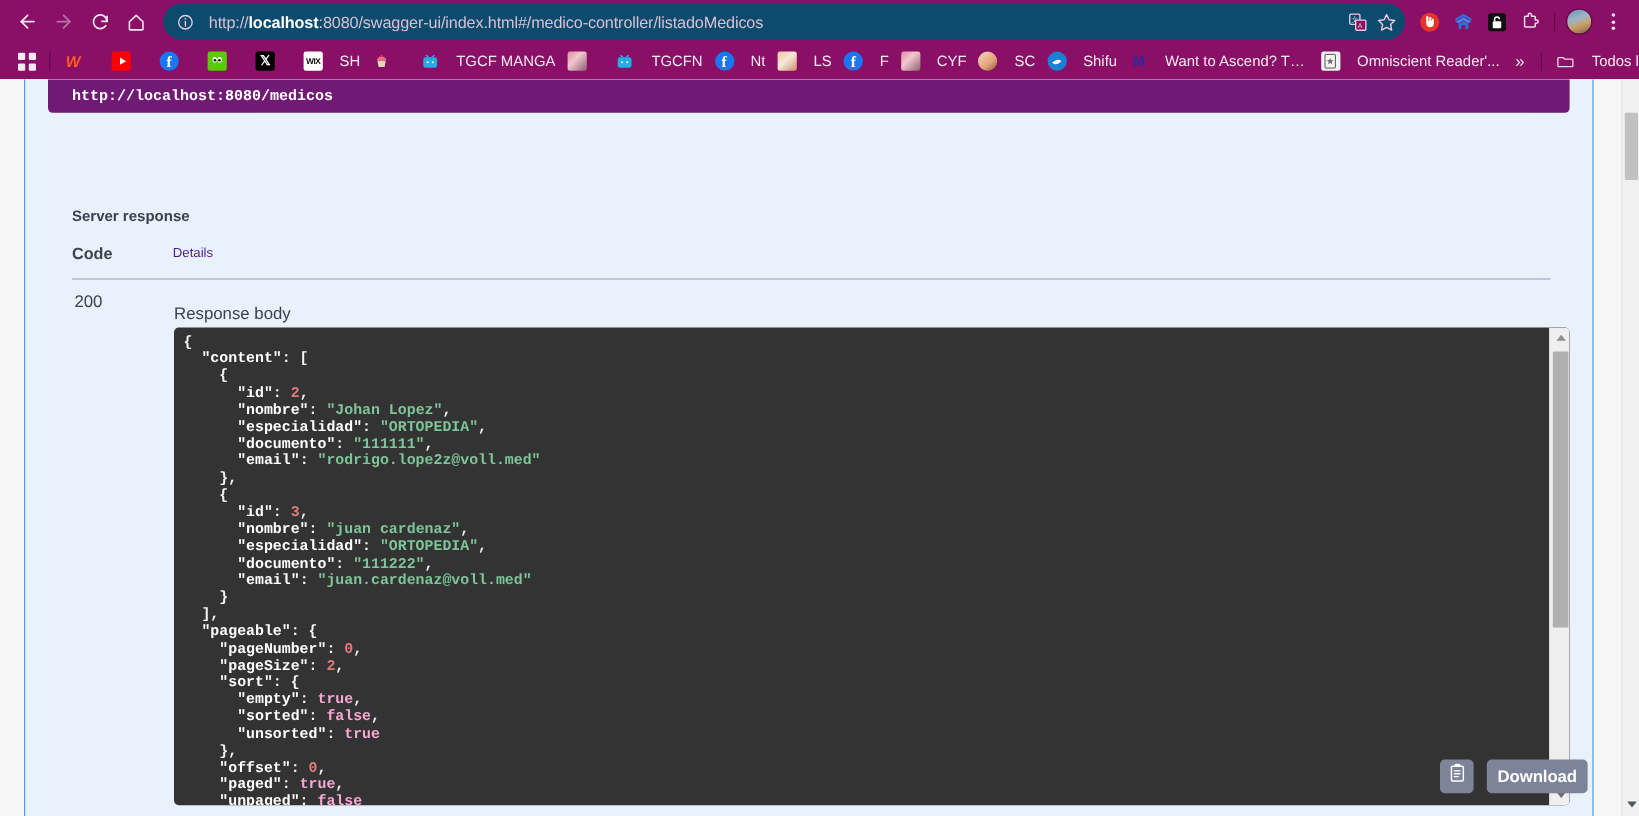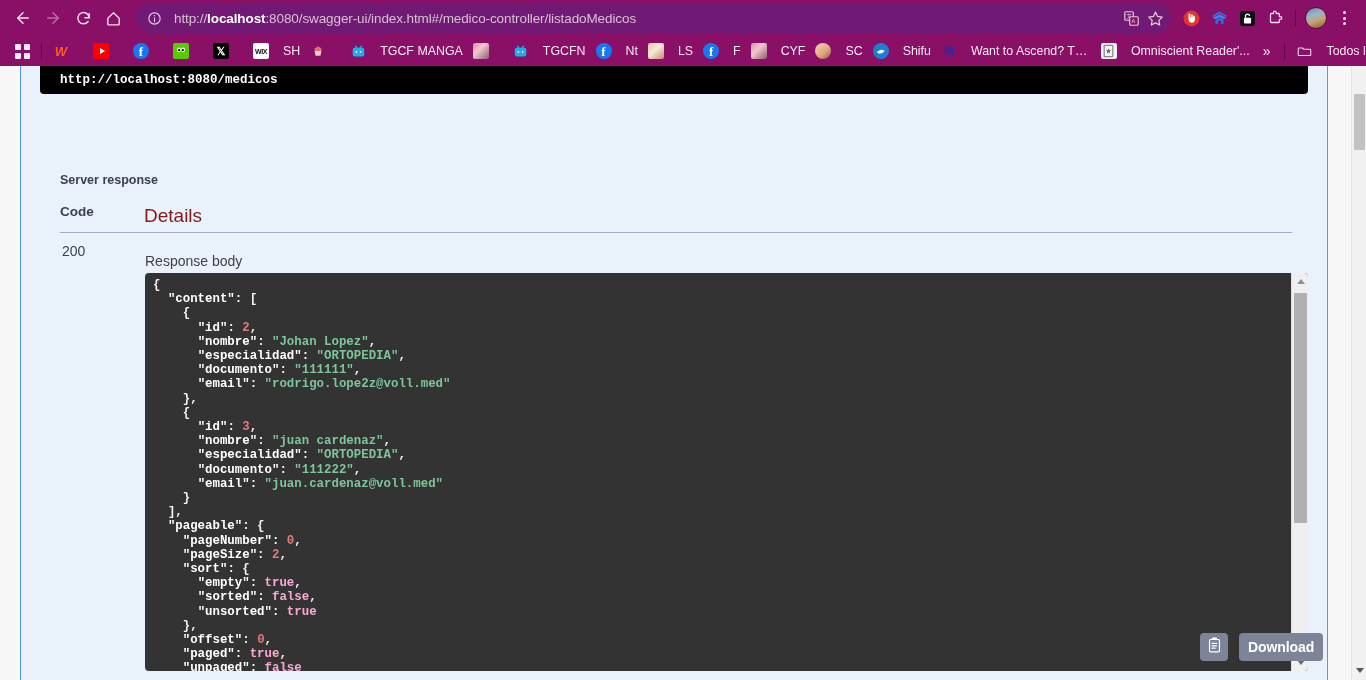--- a/index.html
+++ b/index.html
@@ -30,21 +30,21 @@
     border-radius: 50%;
     color: #f4e3ef;
     flex: 0 0 auto;
   }
   .nav-btn svg { display: block; }
   .nav-btn.dim { opacity: .45; }
 
   .omnibox {
     flex: 1 1 auto;
     height: 30px;
-    background: #701a75;
+    background: #0c4a6e;
     border-radius: 15px;
     display: flex;
     align-items: center;
     margin: 0 6px 0 8px;
     padding: 0 4px 0 6px;
     min-width: 0;
   }
   .omni-icon {
     width: 24px; height: 24px;
     display: flex; align-items: center; justify-content: center;
@@ -160,39 +160,39 @@
     background: #e9f1fa;
     border-left: 1px solid #4d9cf0;
     border-right: 1px solid #4d9cf0;
   }
 
   
   .url-strip {
     position: absolute;
     left: 19px; top: 0;
     width: 1268px; height: 28px;
-    background: #000000;
+    background: #701a75;
     border-radius: 0 0 4px 4px;
     display: flex; align-items: center;
     padding-left: 20px;
     font-family: "Liberation Mono", monospace;
     font-size: 12.5px;
     font-weight: 700;
     color: #ffffff;
   }
 
   .sec-label {
     position: absolute;
     font-size: 12.5px;
     font-weight: 700;
     color: #3b4151;
   }
   #server-response-label { left: 39px; top: 107px; text-align: center; }
   #col-code { left: 39px; top: 138px; font-size: 13.5px; }
-  #col-details { left: 123px; top: 139px; font-weight: 400; font-size: 19px; color:#7f1d1d; }
+  #col-details { left: 123px; top: 139px; font-weight: 400; font-size: 11px; color:#4c1d95; }
   #divider {
     position: absolute; left: 39px; top: 166px;
     width: 1232px; height: 1px; background: #9fadc4;
   }
   #code-200 {
     position: absolute; left: 41px; top: 177px;
     font-size: 14px; color: #3b4151; font-weight: 400;
   }
   #response-body-label { left: 124px; top: 187px; font-weight:400; font-size: 14px;}
 

